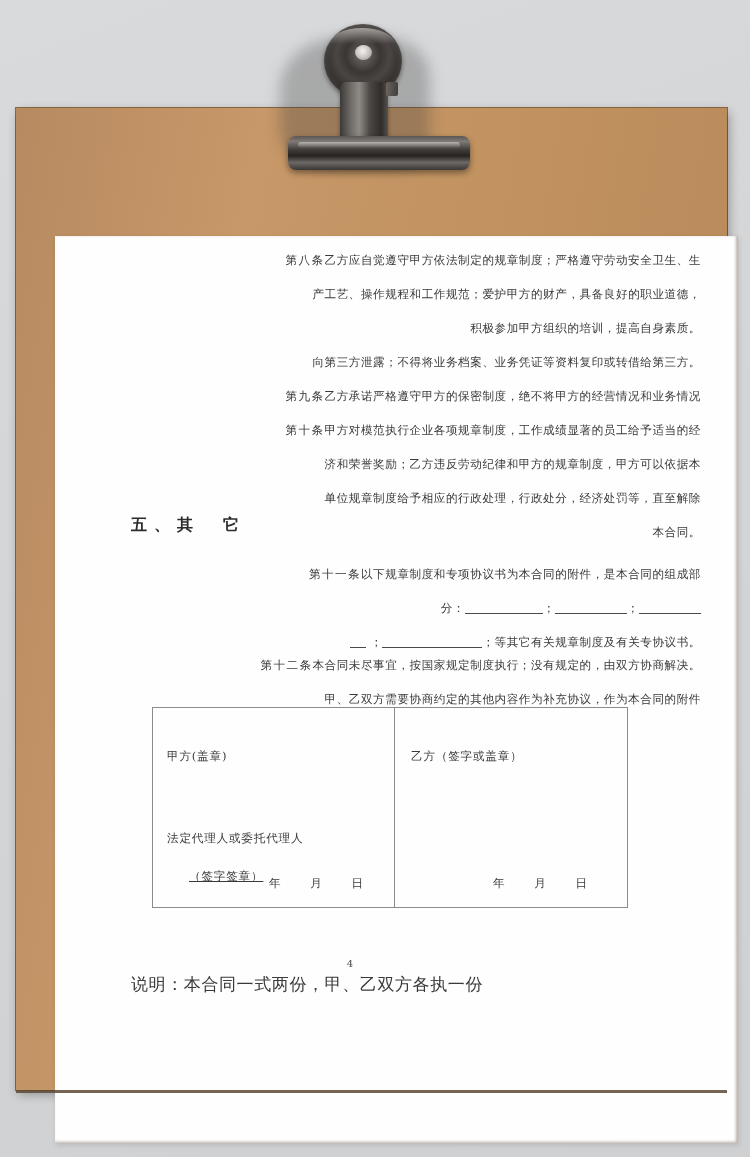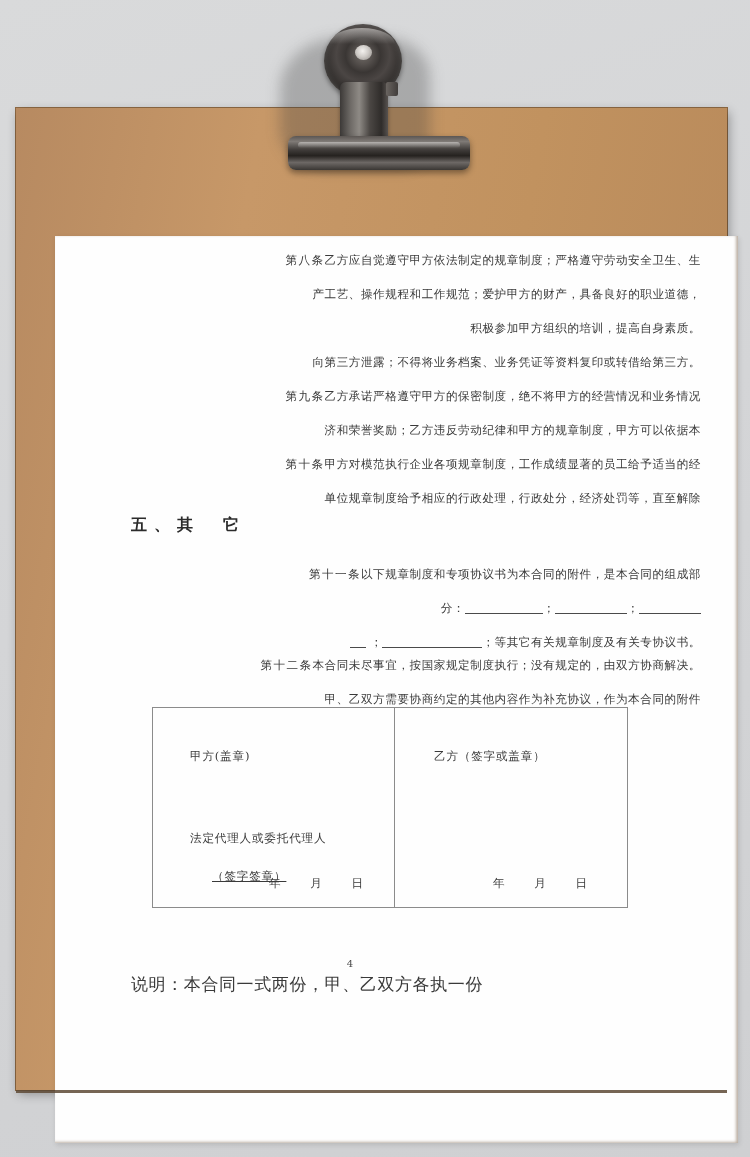--- a/index.html
+++ b/index.html
@@ -154,21 +154,21 @@
   .sig-cell {
     position: relative;
     font-size: 11.6px;
     color: #3a3a3a;
     padding: 38px 0 0 14px;
     box-sizing: border-box;
     letter-spacing: .8px;
   }
   .sig-left { width: 242px; border-right: 1px solid #8b8b8b; }
   .sig-right { width: 231px; padding-left: 16px; }
-  .sig-row { height: 38px; line-height: 20px; margin-left: 23px; }
+  .sig-row { height: 38px; line-height: 20px; }
   .sig-gap { height: 44px; }
   .sig-sub { padding-left: 22px; text-decoration: underline; }
   .sig-date {
     position: absolute;
     right: 22px; bottom: 16px;
     letter-spacing: 9px;
     text-align: right;
   }
   .sig-date-r { right: 30px; }
 
@@ -228,27 +228,30 @@
       <div class="line">
         <span class="ind"></span><span class="body-txt">向第三方泄露；不得将业务档案、业务凭证等资料复印或转借给第三方。</span>
       </div>
       <div class="line">
         <span class="label">第九条</span><span class="body-txt">乙方承诺严格遵守甲方的保密制度，绝不将甲方的经营情况和业务情况</span>
       </div>
     </div>
 
     <div class="clause" style="top:413px">
       <div class="line">
+        <span class="label">第十条</span><span class="body-txt">甲方对模范执行企业各项规章制度，工作成绩显著的员工给予适当的经</span>
+      </div>
+      <div class="line">
         <span class="ind"></span><span class="body-txt">济和荣誉奖励；乙方违反劳动纪律和甲方的规章制度，甲方可以依据本</span>
       </div>
       <div class="line">
-        <span class="label">第十条</span><span class="body-txt">甲方对模范执行企业各项规章制度，工作成绩显著的员工给予适当的经</span>
-      </div>
-      <div class="line">
         <span class="ind"></span><span class="body-txt">单位规章制度给予相应的行政处理，行政处分，经济处罚等，直至解除</span>
+      </div>
+      <div class="line">
+        <span class="ind"></span><span class="body-txt">本合同。</span>
       </div>
     </div>
 
     <div class="heading" style="top:515px">五、其　它</div>
 
     <div class="clause" style="top:648px">
       <div class="line">
         <span class="label" style="width:80px">第十二条</span><span class="body-txt">本合同未尽事宜，按国家规定制度执行；没有规定的，由双方协商解决。</span>
       </div>
       <div class="line">

